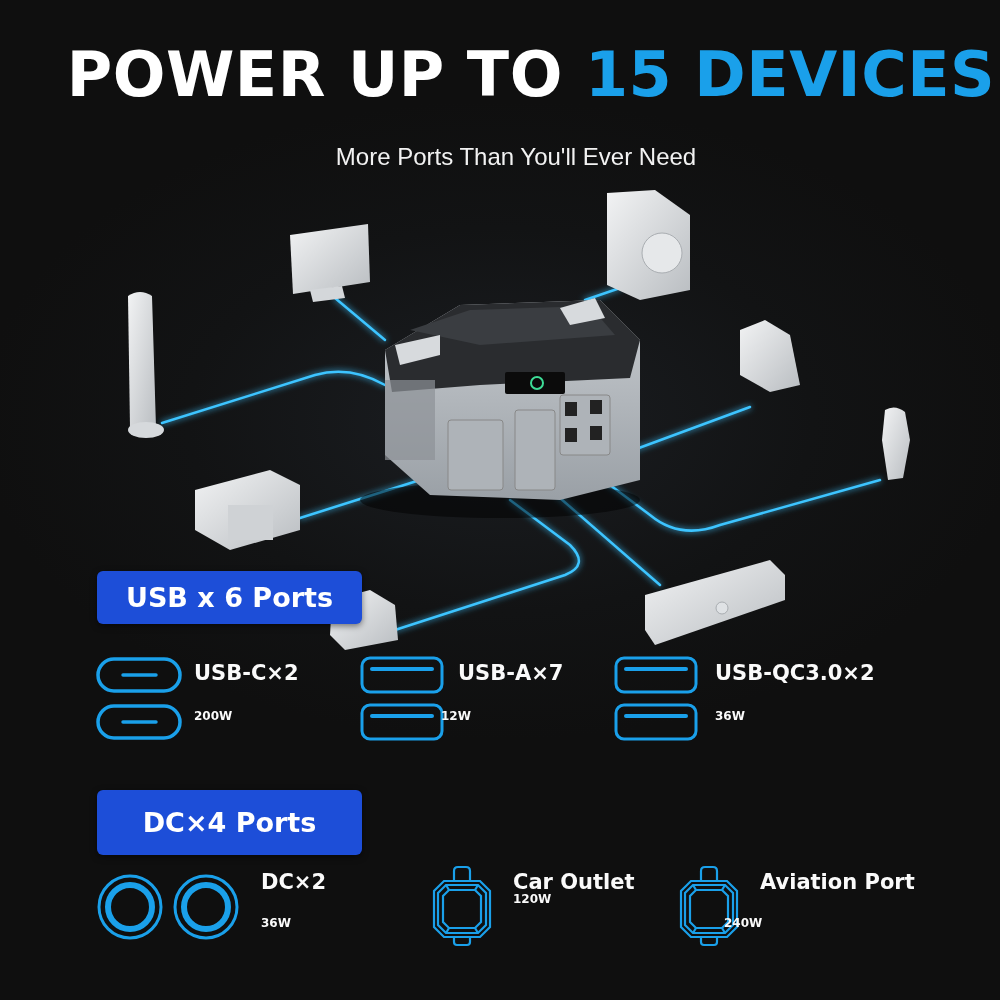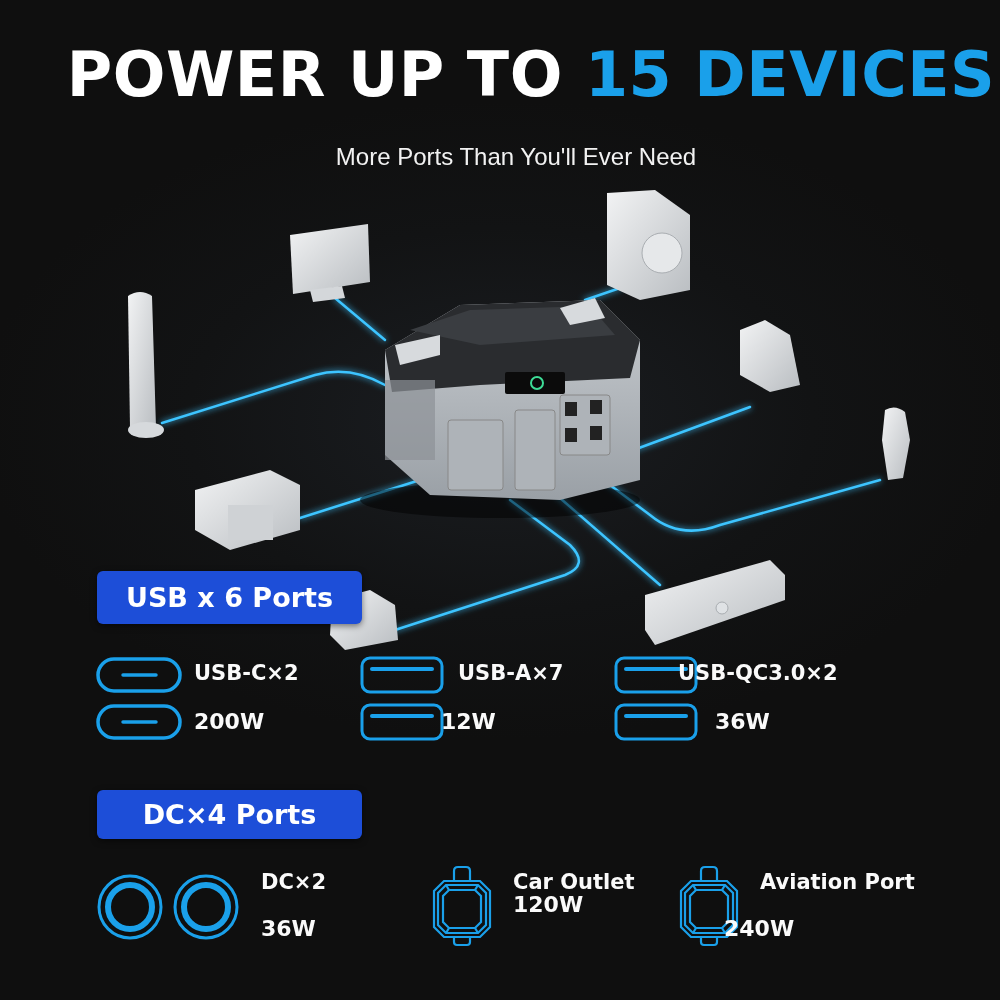--- a/index.html
+++ b/index.html
@@ -29,29 +29,29 @@
   svg.illustration { position: absolute; left: 0; top: 0; }
 
   .badge {
     position: absolute; background: #1d4ed8; border-radius: 6px;
     color: #fff; font-weight: bold; font-size: 27px;
     display: flex; align-items: center; justify-content: center;
     font-family: "DejaVu Sans", sans-serif;
     box-shadow: 0 2px 6px rgba(0,0,0,0.5);
   }
   .badge-usb { left: 97px; top: 571px; width: 265px; height: 53px; }
-  .badge-dc { left: 97px; top: 790px; width: 265px; height: 49px; }
+  .badge-dc { left: 97px; top: 790px; width: 265px; height: 65px; }
 
   .port-row { position: absolute; display: flex; align-items: flex-end; }
   .port-label {
     font-weight: bold; font-size: 21px; color: #fafafa; white-space: nowrap;
     font-family: "DejaVu Sans", sans-serif;
   }
   .port-value {
-    font-weight: bold; font-size: 22px; color: #fafafa; white-space: nowrap;
+    font-weight: bold; font-size: 12px; color: #fafafa; white-space: nowrap;
     font-family: "DejaVu Sans", sans-serif;
   }
   .icon { position: absolute; }
 </style>
 </head>
 <body>
 
 <div class="scene"></div>
 
 <div class="headline">
@@ -172,21 +172,21 @@
   </div>
 
 <svg class="icon" style="left:614px;top:656px" width="86" height="38">
   <rect x="2" y="2" width="80" height="34" rx="8" fill="none" stroke="#1aa0ea" stroke-width="3"></rect>
   <line x1="12" y1="13" x2="72" y2="13" stroke="#1aa0ea" stroke-width="4" stroke-linecap="round"></line>
 </svg>
 <svg class="icon" style="left:614px;top:703px" width="86" height="38">
   <rect x="2" y="2" width="80" height="34" rx="8" fill="none" stroke="#1aa0ea" stroke-width="3"></rect>
   <line x1="12" y1="13" x2="72" y2="13" stroke="#1aa0ea" stroke-width="4" stroke-linecap="round"></line>
 </svg>
-<div class="port-row" style="left:678px;top:661px">
+<div class="port-row" style="left:715px;top:661px">
     <span class="port-label">USB-QC3.0×2</span>
   </div>
 <div class="port-row" style="left:715px;top:709px">
     <span class="port-value">36W</span>
   </div>
 
 <div class="badge badge-dc">DC×4 Ports</div>
 
 <svg class="icon" style="left:96px;top:873px" width="68" height="68">
   <circle cx="34" cy="34" r="31" fill="none" stroke="#1aa0ea" stroke-width="3"></circle>

